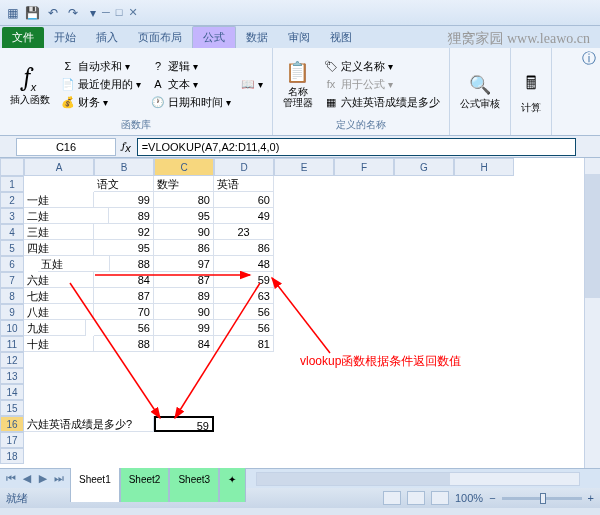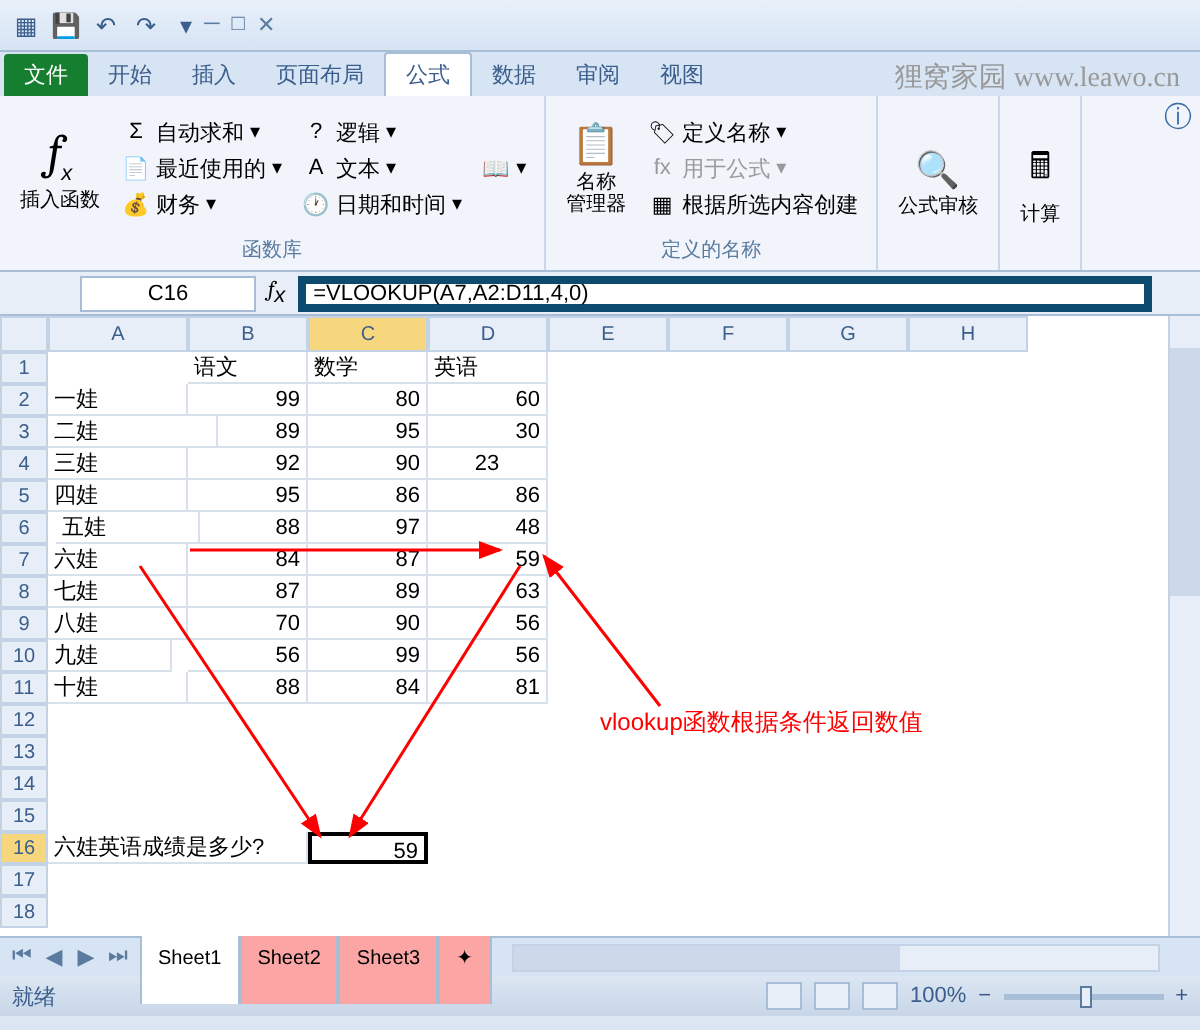--- a/index.html
+++ b/index.html
@@ -6,55 +6,55 @@
 body{width:600px;height:515px;background:#dce6f2;overflow:hidden;position:relative}
 .titlebar{height:26px;background:linear-gradient(#e8f0fa,#d6e4f4);display:flex;align-items:center;padding:0 4px;border-bottom:1px solid #a8bdd6}
 .qat{display:flex;gap:2px;align-items:center}
 .qat-icon{width:18px;height:18px;display:flex;align-items:center;justify-content:center;color:#3b5e8c;font-size:12px}
 .title{flex:1;text-align:center;color:#4a6a8f;font-size:12px}
 .winbtns{display:flex;gap:6px;color:#5a7a9f;font-size:11px}
 .watermark{position:absolute;top:30px;right:10px;color:#999;font-family:"KaiTi",serif;font-size:14px;z-index:100}
 .tabs{height:22px;display:flex;align-items:flex-end;background:#d6e4f4;padding-left:2px}
 .tab{padding:3px 10px;color:#3b5e8c;cursor:pointer}
 .tab.file{background:#167f2f;color:#fff;border-radius:2px 2px 0 0}
-.tab.active{background:#ffffff;border:1px solid #a8bdd6;border-bottom:none;border-radius:2px 2px 0 0}
+.tab.active{background:#c4b5fd;border:1px solid #a8bdd6;border-bottom:none;border-radius:2px 2px 0 0}
 .ribbon{height:88px;background:#f1f5fb;border-bottom:1px solid #a8bdd6;display:flex}
 .rgroup{border-right:1px solid #c8d6e8;padding:2px 6px;display:flex;flex-direction:column;justify-content:space-between;height:100%}
 .rgroup-body{display:flex;gap:4px;flex:1}
 .rgroup-label{text-align:center;font-size:10px;color:#5a7a9f;padding-bottom:1px}
 .bigbtn{display:flex;flex-direction:column;align-items:center;justify-content:center;padding:2px 4px;gap:2px;cursor:pointer}
 .bigbtn-icon{font-size:24px;font-style:italic;font-family:Cambria,serif}
 .bigbtn-label{font-size:10px;text-align:center;line-height:1.1}
 .smallbtns{display:flex;flex-direction:column;gap:1px;justify-content:center}
 .smallbtn{display:flex;align-items:center;gap:3px;padding:1px 3px;font-size:10px;cursor:pointer;white-space:nowrap}
 .sb-icon{width:14px;height:14px;display:inline-flex;align-items:center;justify-content:center;font-size:11px}
 .namebox-row{height:22px;background:#e8eef7;display:flex;align-items:center;border-bottom:1px solid #a8bdd6}
-.namebox{margin-left:40px;width:88px;height:18px;background:#fff;border:1px solid #a8bdd6;padding:0 4px;display:flex;align-items:center;justify-content:center}
+.namebox{margin-left:16px;width:100px;height:18px;background:#fff;border:1px solid #a8bdd6;padding:0 4px;display:flex;align-items:center;justify-content:center}
 .fx-label{margin:0 6px;font-style:italic;font-family:Cambria,serif}
-.formula-bar{flex:1;background:#fff;height:18px;border:4px solid #0c4a6e;padding:0 4px;display:flex;align-items:center;margin-right:24px}
+.formula-bar{flex:1;background:#fff;height:18px;border:1px solid #0c4a6e;padding:0 4px;display:flex;align-items:center;margin-right:24px}
 .grid-area{position:relative;height:310px;background:#fff;overflow:hidden}
 .rowhdr-col{position:absolute;left:0;top:0;width:24px}
 .colhdr-row{position:absolute;left:24px;top:0;height:18px;display:flex}
 .hdr{background:#e8eef7;border:1px solid #c4d2e6;display:flex;align-items:center;justify-content:center;font-size:10px;color:#3b5e8c}
 .corner{position:absolute;left:0;top:0;width:24px;height:18px;background:#e8eef7;border:1px solid #c4d2e6}
 .colhdr{height:18px}
 .rowhdr{width:24px;height:16px}
 .rowhdr.sel{background:#f7d77e}
 .colhdr.sel{background:#f7d77e}
 .cells{position:absolute;left:24px;top:18px}
 .cell{position:absolute;border-right:1px solid #d8e0ec;border-bottom:1px solid #d8e0ec;padding:0 3px;height:16px;line-height:16px;font-size:11px;overflow:hidden;white-space:nowrap}
 .cell.num{text-align:right}
 .cell.active{border:2px solid #000;z-index:5}
 .annot{position:absolute;color:#f00;font-size:12px;z-index:20}
 .arrow-svg{position:absolute;z-index:15;pointer-events:none}
 .sheets{height:20px;background:#d6e4f4;display:flex;align-items:center;border-top:1px solid #a8bdd6}
 .sheet-nav{display:flex;gap:2px;padding:0 4px}
 .sheet-nav span{width:14px;text-align:center;color:#5a7a9f;cursor:pointer}
 .sheet-tab{background:#fff;border:1px solid #a8bdd6;border-bottom:none;padding:17px 8px;font-size:10px;cursor:pointer}
-.sheet-tab.inact{background:#fca5a5}
+.sheet-tab.inact{background:#86efac}
 .hscroll{flex:1;margin:0 20px 0 10px;height:14px;background:#e8eef7;border:1px solid #c4d2e6;position:relative}
 .hthumb{position:absolute;left:0;width:60%;height:100%;background:#cdd9ea}
 .status{height:20px;background:linear-gradient(#dce6f2,#c8d6e8);display:flex;align-items:center;padding:0 6px;font-size:10px;color:#3b5e8c;justify-content:space-between}
 .status-right{display:flex;align-items:center;gap:6px}
 .viewbtn{width:18px;height:14px;border:1px solid #a8bdd6;background:#e8eef7;cursor:pointer}
 .zoom-slider{width:80px;height:3px;background:#a8bdd6;position:relative}
 .zoom-thumb{position:absolute;left:38px;top:-4px;width:6px;height:11px;background:#e8eef7;border:1px solid #5a7a9f}
 .help-icon{position:absolute;right:4px;top:50px;color:#3b6ea5;font-size:14px;cursor:pointer}
 .vscroll{position:absolute;right:0;top:0;width:16px;height:100%;background:#e8eef7;border-left:1px solid #c4d2e6}
 .vthumb{position:absolute;top:16px;width:100%;height:40%;background:#cdd9ea}
@@ -120,21 +120,21 @@
       <div class="bigbtn">
         <span class="bigbtn-icon" style="font-size:20px;font-style:normal">📋</span>
         <span class="bigbtn-label" style="white-space:pre">名称
 管理器</span>
       </div>
       <div class="smallbtns">
         <div class="smallbtn"><span class="sb-icon">🏷</span><span>定义名称</span> ▾</div>
         <div class="smallbtn" style="color:#999"><span class="sb-icon">fx</span><span>用于公式</span> ▾</div>
         <div class="smallbtn">
             <span class="sb-icon">▦</span>
-            <span>根据所选内容创建</span>
+            <span>六娃英语成绩是多少</span>
           </div>
       </div>
     </div>
     <div class="rgroup-label">定义的名称</div>
   </div>
   <div class="rgroup">
     <div class="rgroup-body">
         <div class="bigbtn">
           <span class="bigbtn-icon" style="font-style:normal;font-size:18px">🔍</span>
           <span class="bigbtn-label">公式审核</span>
@@ -195,30 +195,30 @@
       <div class="cell" style="left: 70px; top: 0px; width: 60px;">语文</div>
       <div class="cell" style="left: 130px; top: 0px; width: 60px;">数学</div>
       <div class="cell" style="left: 190px; top: 0px; width: 60px;">英语</div>
       <div class="cell" style="left: 0px; top: 16px; width: 70px;">一娃</div>
       <div class="cell num" style="left: 70px; top: 16px; width: 60px;">99</div>
       <div class="cell num" style="left: 130px; top: 16px; width: 60px;">80</div>
       <div class="cell num" style="left: 190px; top: 16px; width: 60px;">60</div>
       <div class="cell" style="left: 0px; top: 32px; width: 85px;">二娃</div>
       <div class="cell num" style="left: 70px; top: 32px; width: 60px;">89</div>
       <div class="cell num" style="left: 130px; top: 32px; width: 60px;">95</div>
-      <div class="cell num" style="left: 190px; top: 32px; width: 60px;">30</div>
+      <div class="cell num" style="left: 190px; top: 32px; width: 60px;">49</div>
       <div class="cell" style="left: 0px; top: 48px; width: 70px;">三娃</div>
       <div class="cell num" style="left: 70px; top: 48px; width: 60px;">92</div>
       <div class="cell num" style="left: 130px; top: 48px; width: 60px;">90</div>
       <div class="cell num" style="left: 190px; top: 48px; width: 60px; text-align: center;">23</div>
       <div class="cell" style="left: 0px; top: 64px; width: 70px;">四娃</div>
       <div class="cell num" style="left: 70px; top: 64px; width: 60px;">95</div>
       <div class="cell num" style="left: 130px; top: 64px; width: 60px;">86</div>
       <div class="cell num" style="left: 190px; top: 64px; width: 60px;">86</div>
-      <div class="cell" style="left: 4px; top: 80px; width: 72px;">五娃</div>
+      <div class="cell" style="left: 14px; top: 80px; width: 72px;">五娃</div>
       <div class="cell num" style="left: 70px; top: 80px; width: 60px;">88</div>
       <div class="cell num" style="left: 130px; top: 80px; width: 60px;">97</div>
       <div class="cell num" style="left: 190px; top: 80px; width: 60px;">48</div>
       <div class="cell" style="left: 0px; top: 96px; width: 70px;">六娃</div>
       <div class="cell num" style="left: 70px; top: 96px; width: 60px;">84</div>
       <div class="cell num" style="left: 130px; top: 96px; width: 60px;">87</div>
       <div class="cell num" style="left: 190px; top: 96px; width: 60px;">59</div>
       <div class="cell" style="left: 0px; top: 112px; width: 70px;">七娃</div>
       <div class="cell num" style="left: 70px; top: 112px; width: 60px;">87</div>
       <div class="cell num" style="left: 130px; top: 112px; width: 60px;">89</div>

